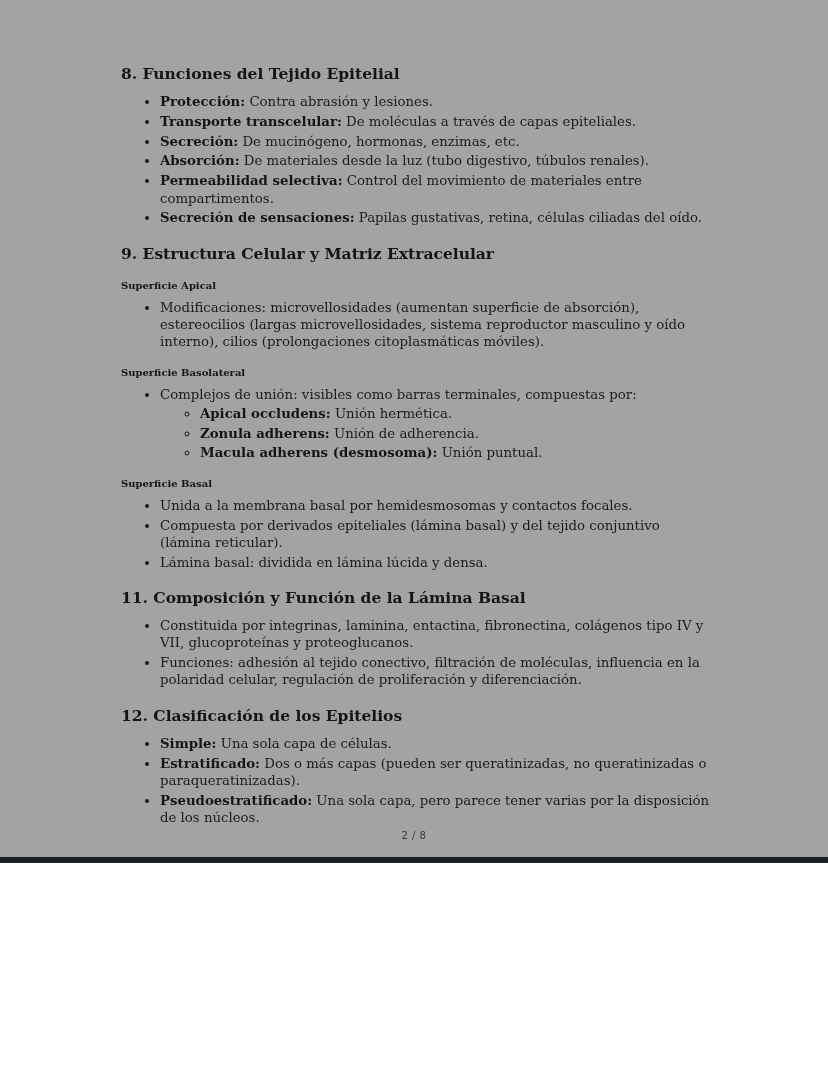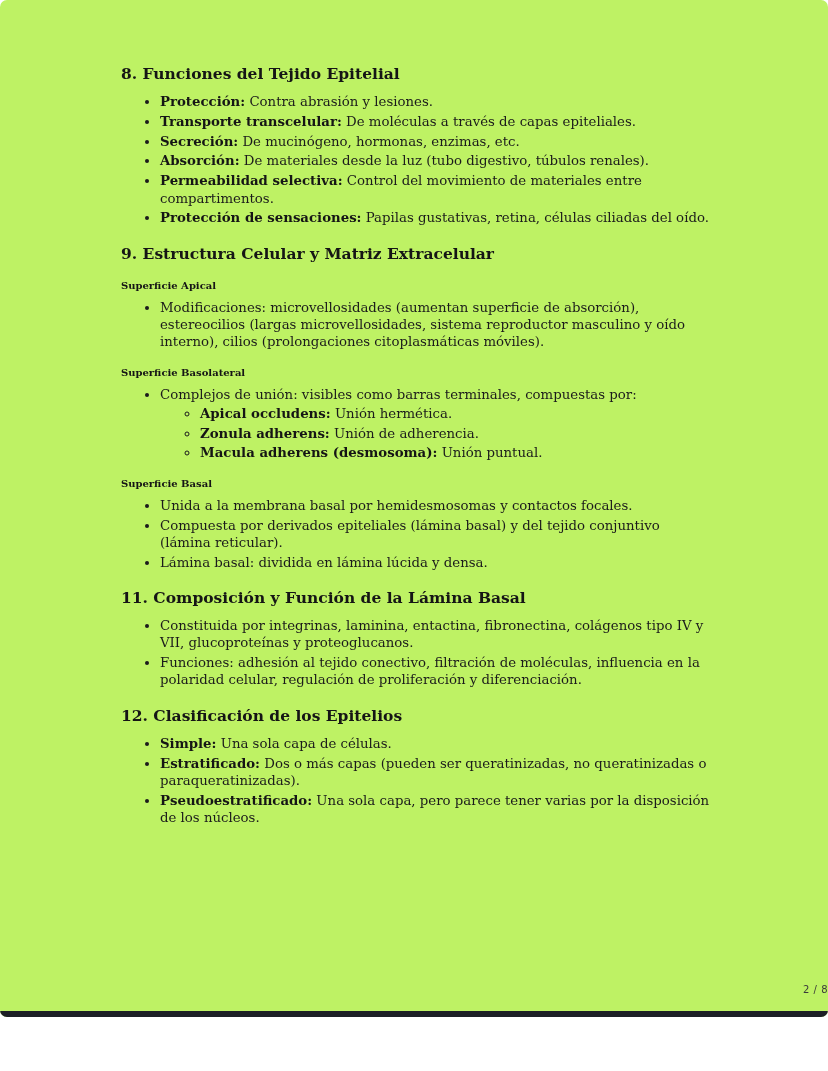--- a/index.html
+++ b/index.html
@@ -4,26 +4,25 @@
 <style>
   * { box-sizing: border-box; }
   html, body {
     margin: 0;
     padding: 0;
     background: #ffffff;
   }
   .page {
     position: relative;
     width: 828px;
-    height: 1017px;
-    background: #bef264;
+    height: 863px;
+    background: #a3a3a3;
     overflow: hidden;
     font-family: "DejaVu Serif", "Liberation Serif", serif;
     color: #1b1b1b;
-    border-radius: 7px;
   }
   .doc {
     position: absolute;
     top: 64px;
     left: 121px;
     width: 592px;
   }
   .doc h2 {
     font-size: 15.5px;
     font-weight: bold;
@@ -53,21 +52,21 @@
   .doc ul.sub {
     list-style-type: circle;
     padding-left: 40px;
     margin: 2px 0 1px 0;
   }
   .footer {
     position: absolute;
     bottom: 22px;
     left: 0;
     right: 0;
-    text-align: right;
+    text-align: center;
     font-family: "DejaVu Sans", "Liberation Sans", sans-serif;
     font-size: 10px;
     color: #3a3a3a;
     letter-spacing: 0.5px;
     margin-top: 41px;
   }
   .page-bottom-edge {
     position: absolute;
     bottom: 0;
     left: 0;
@@ -81,21 +80,21 @@
 
 <div class="page">
   <div class="doc">
       <h2>8. Funciones del Tejido Epitelial</h2>
       <ul>
         <li><strong>Protección:</strong> Contra abrasión y lesiones.</li>
         <li><strong>Transporte transcelular:</strong> De moléculas a través de capas epiteliales.</li>
         <li><strong>Secreción:</strong> De mucinógeno, hormonas, enzimas, etc.</li>
         <li><strong>Absorción:</strong> De materiales desde la luz (tubo digestivo, túbulos renales).</li>
         <li><strong>Permeabilidad selectiva:</strong> Control del movimiento de materiales entre compartimentos.</li>
-        <li><strong>Protección de sensaciones:</strong> Papilas gustativas, retina, células ciliadas del oído.</li>
+        <li><strong>Secreción de sensaciones:</strong> Papilas gustativas, retina, células ciliadas del oído.</li>
       </ul>
       <h2>9. Estructura Celular y Matriz Extracelular</h2>
       <h3>Superficie Apical</h3>
       <ul>
         <li>Modificaciones: microvellosidades (aumentan superficie de absorción), estereocilios (largas microvellosidades, sistema reproductor masculino y oído interno), cilios (prolongaciones citoplasmáticas móviles).</li>
       </ul>
       <h3>Superficie Basolateral</h3>
       <ul>
         <li>Complejos de unión: visibles como barras terminales, compuestas por:<ul class="sub">
             <li><strong>Apical occludens:</strong> Unión hermética.</li>

